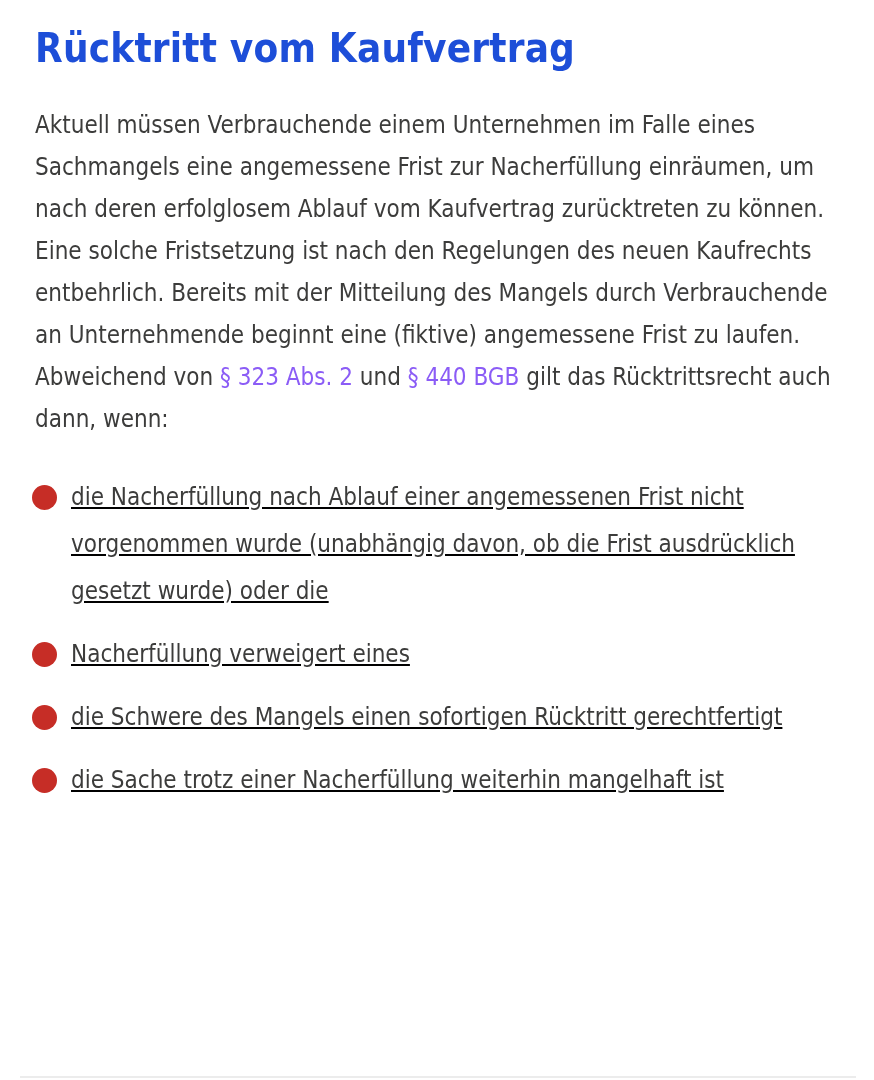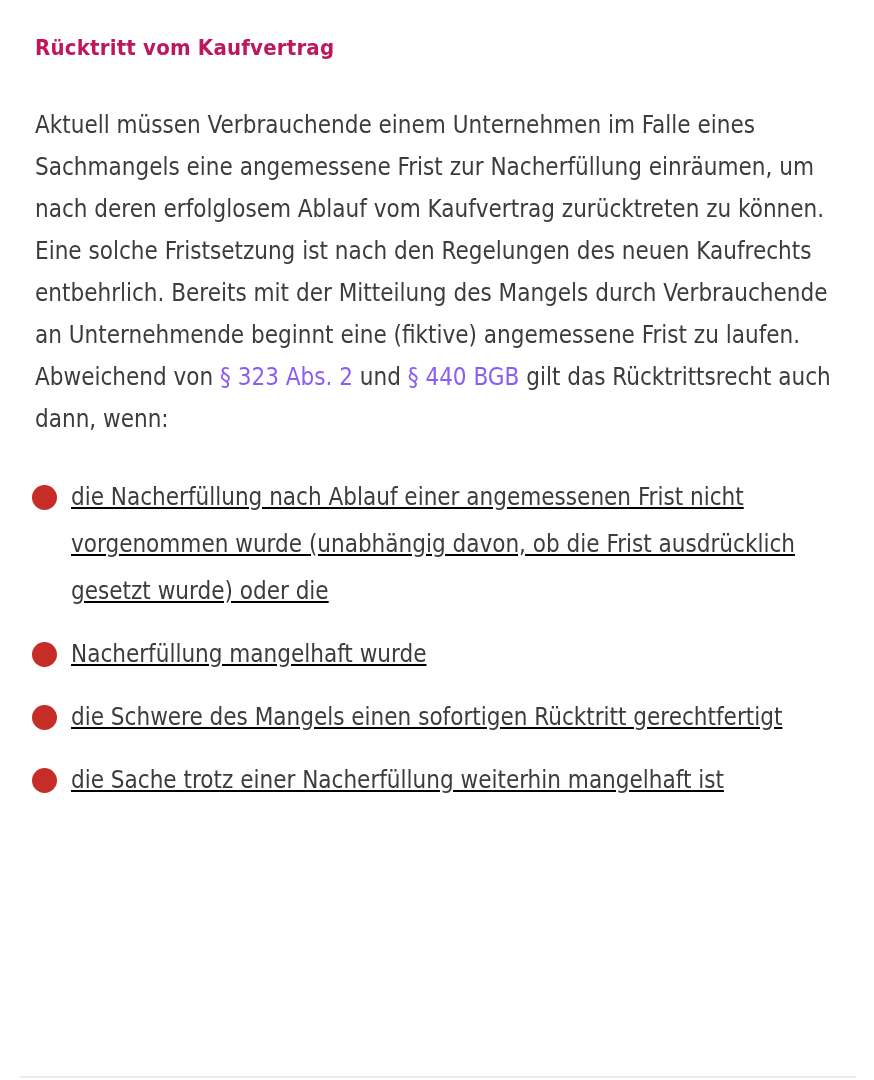--- a/index.html
+++ b/index.html
@@ -17,24 +17,24 @@
   }
   .page {
     box-sizing: border-box;
     width: 874px;
     height: 1080px;
     padding: 30px 40px 0 35px;
     position: relative;
   }
   h2.section-heading {
     margin: 0 0 38px 0;
-    font-size: 22px;
+    font-size: 40px;
     line-height: 36px;
     font-weight: bold;
-    color: #be185d;
+    color: #1d4ed8;
     letter-spacing: 0.2px;
   }
   p.intro {
     margin: 0 0 34px 0;
     max-width: 796px;
     font-size: 24px;
     line-height: 42px;
     color: #3c3c3b;
   }
   a.law-link {
@@ -86,21 +86,21 @@
 
   <p class="intro"><span>Aktuell müssen Verbrauchende einem Unternehmen im Falle eines Sachmangels eine angemessene Frist zur Nacherfüllung einräumen, um nach deren erfolglosem Ablauf vom Kaufvertrag zurücktreten zu können. Eine solche Fristsetzung ist nach den Regelungen des neuen Kaufrechts entbehrlich. Bereits mit der Mitteilung des Mangels durch Verbrauchende an Unternehmende beginnt eine (fiktive) angemessene Frist zu laufen. Abweichend von </span><a class="law-link">§ 323 Abs. 2</a><span> und </span><a class="law-link">§ 440 BGB</a><span> gilt das Rücktrittsrecht auch dann, wenn:</span></p>
 
   <ul class="conditions">
     <li>
       <span class="bullet"></span>
       <span class="li-text">die Nacherfüllung nach Ablauf einer angemessenen Frist nicht vorgenommen wurde (unabhängig davon, ob die Frist ausdrücklich gesetzt wurde) oder die</span>
     </li>
     <li>
       <span class="bullet"></span>
-      <span class="li-text">Nacherfüllung mangelhaft wurde</span>
+      <span class="li-text">Nacherfüllung verweigert eines</span>
     </li>
     <li>
       <span class="bullet"></span>
       <span class="li-text">die Schwere des Mangels einen sofortigen Rücktritt gerechtfertigt</span>
     </li>
     <li>
       <span class="bullet"></span>
       <span class="li-text">die Sache trotz einer Nacherfüllung weiterhin mangelhaft ist</span>
     </li>
   </ul>

